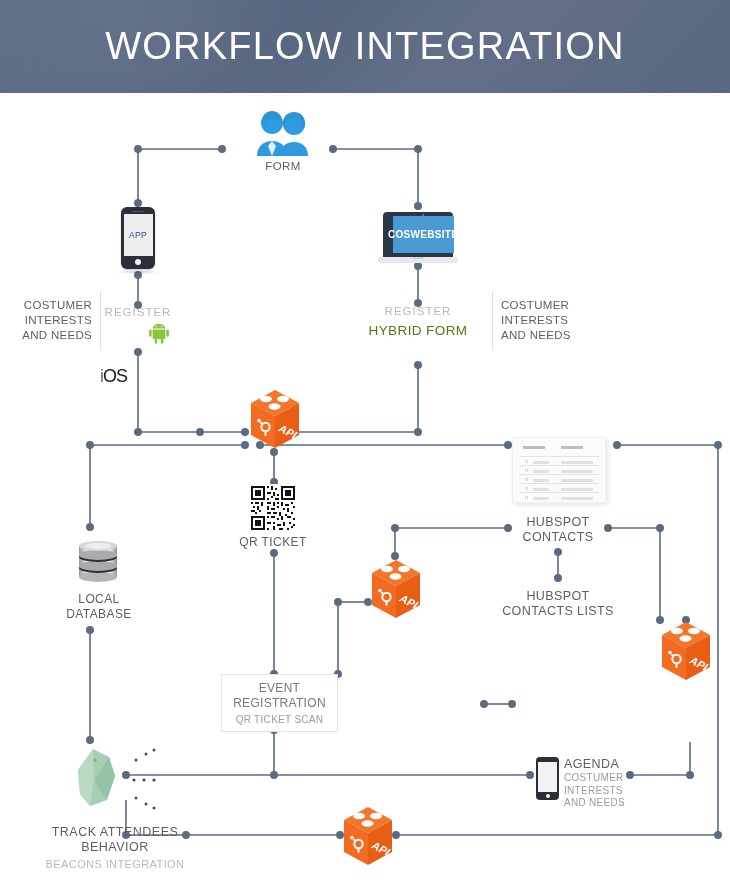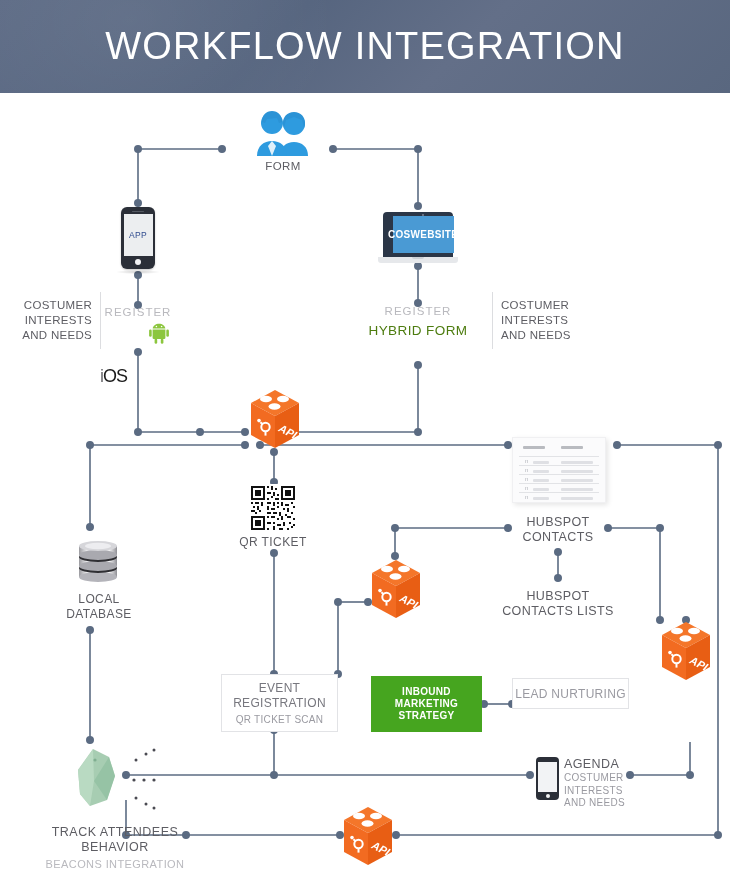--- a/index.html
+++ b/index.html
@@ -537,29 +537,21 @@
       <text x="39" y="47" font-family="Liberation Sans, sans-serif" font-size="11" font-style="italic" font-weight="700" fill="#ffffff" text-anchor="middle" transform="rotate(27 39 47)">API</text>
     </svg>
   </div>
 
   <div class="obox" style="left:221px;top:674px;width:115px;height:56px;">
     <div class="t1" style="white-space:pre-line;">EVENT
 REGISTRATION</div>
     <div class="t2">QR TICKET SCAN</div>
   </div>
 
-  <div class="greenbox">
-    <span style="white-space:pre-line;">INBOUND
-MARKETING
-STRATEGY</span>
-  </div>
-
-  <div class="obox lead" style="left:512px;top:678px;width:115px;height:29px;">
-    <span>LEAD NURTURING</span>
-  </div>
+
 
   <div class="beacon">
     <svg viewBox="0 0 46 62" width="46" height="62">
       <path d="M19 1 L35 9 L41 28 L33 52 L16 58 L6 46 L4 22 Z" fill="#a7cdb2"></path>
       <path d="M19 1 L4 22 L6 46 L16 58 L20 33 Z" fill="#bcdcc4" opacity=".85"></path>
       <path d="M35 9 L41 28 L33 52 L20 33 Z" fill="#8fbf9f" opacity=".7"></path>
       <circle cx="21" cy="12" r="1.6" fill="#7fae90"></circle>
     </svg>
   </div>
   <div class="beacon-dots">

